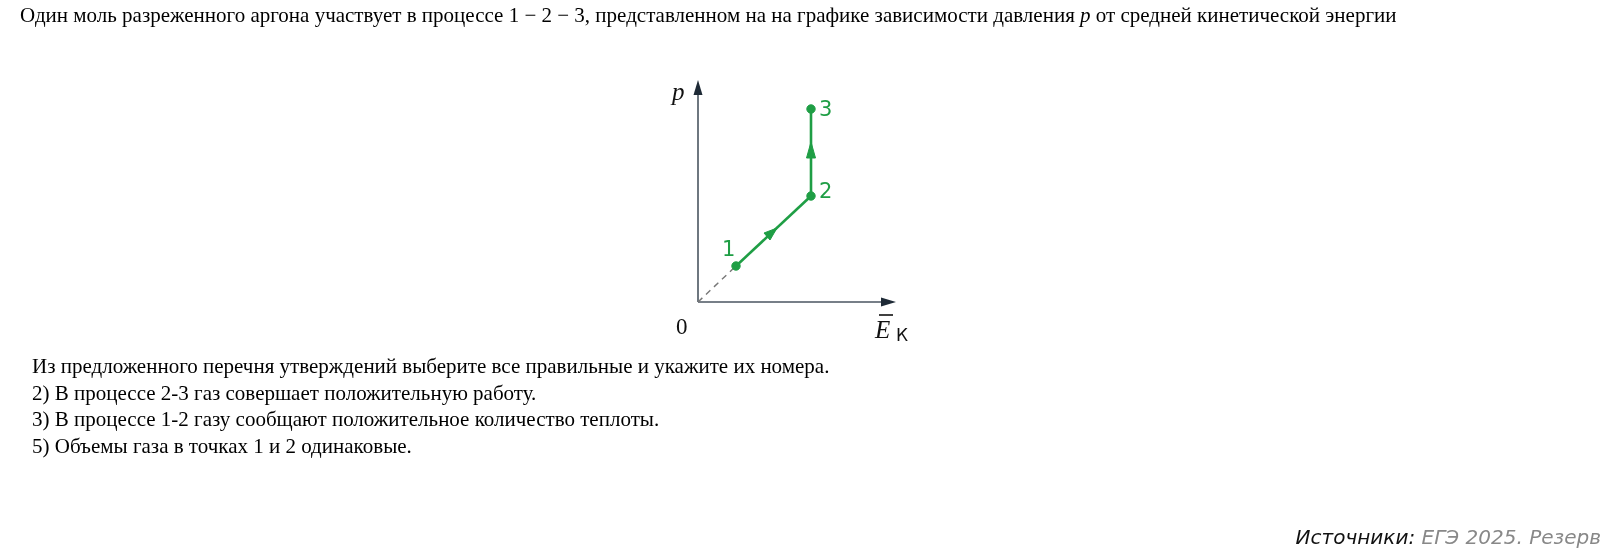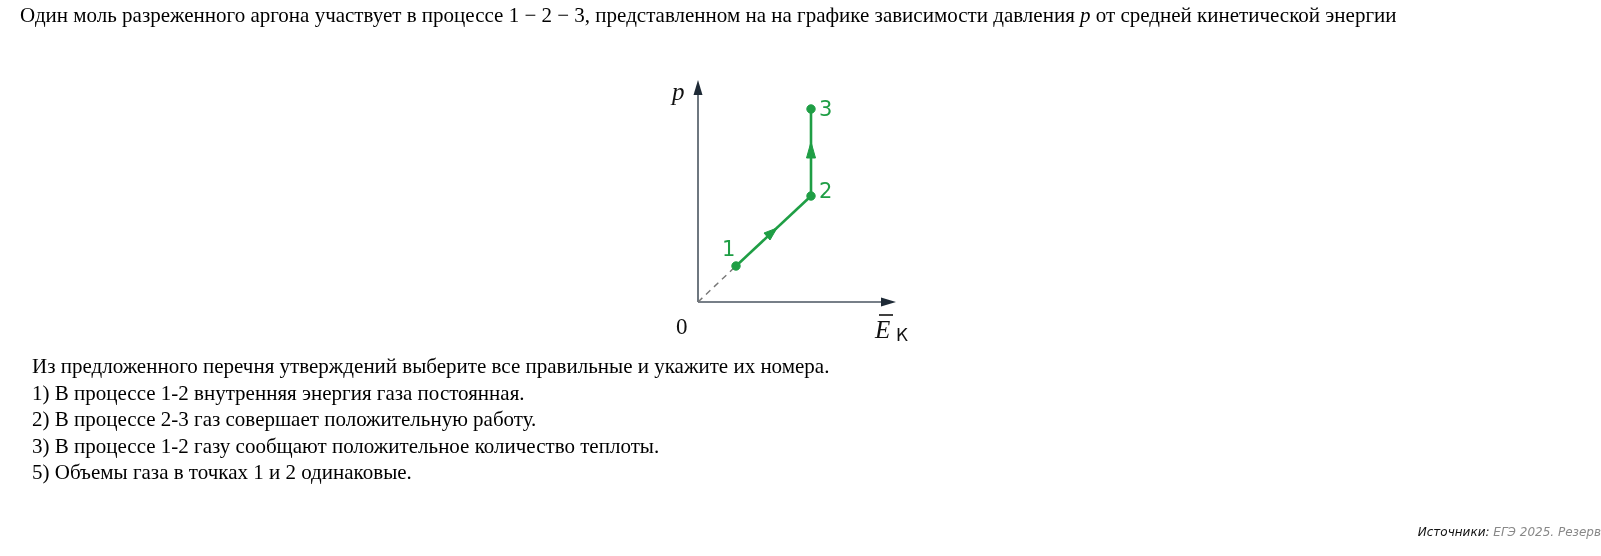--- a/index.html
+++ b/index.html
@@ -19,21 +19,21 @@
   .figure { position: absolute; left: 660px; top: 70px; width: 260px; height: 280px; }
   .figure svg { display: block; }
   .statements {
     position: absolute; left: 0; top: 353px;
     font-size: 21px; line-height: 26.6px; white-space: nowrap; margin-left: 32px;
   }
   .statements div { height: 26.6px; }
   .source {
     position: absolute; right: 0; top: 525px;
     font-family: "DejaVu Sans", sans-serif; font-style: italic;
-    font-size: 12px; white-space: nowrap;
+    font-size: 20px; white-space: nowrap;
   }
   .source .label { color: #111; }
   .source .value { color: #888; }
 </style>
 </head>
 <body>
 
 <div class="para">
   <span class="line"><span>Один моль разреженного аргона участвует в процессе </span><span class="math">1 − 2 − 3</span><span>, представленном на на графике зависимости давления </span><span class="math"><i>p</i></span><span> от средней кинетической энергии</span></span>
 </div>
@@ -71,21 +71,20 @@
     <g>
       <line x1="219" y1="245" x2="233" y2="245" stroke="#111" stroke-width="1.6"></line>
       <text x="215" y="268" font-family="Liberation Serif, serif" font-style="italic" font-size="25" fill="#111">E</text>
       <text x="236" y="271" font-family="DejaVu Sans, sans-serif" font-size="17" fill="#111">К</text>
     </g>
   </svg>
 </div>
 
 <div class="statements">
   <div>Из предложенного перечня утверждений выберите все правильные и укажите их номера.</div>
-  <div>1) В процессе 1-2 внутренняя энергия газа постоянная.</div>
   <div>2) В процессе 2-3 газ совершает положительную работу.</div>
   <div>3) В процессе 1-2 газу сообщают положительное количество теплоты.</div>
   <div>5) Объемы газа в точках 1 и 2 одинаковые.</div>
 </div>
 
 <div class="source">
   <span class="label">Источники:</span><span class="value"> ЕГЭ 2025. Резерв</span>
 </div>
 
 </body></html>

